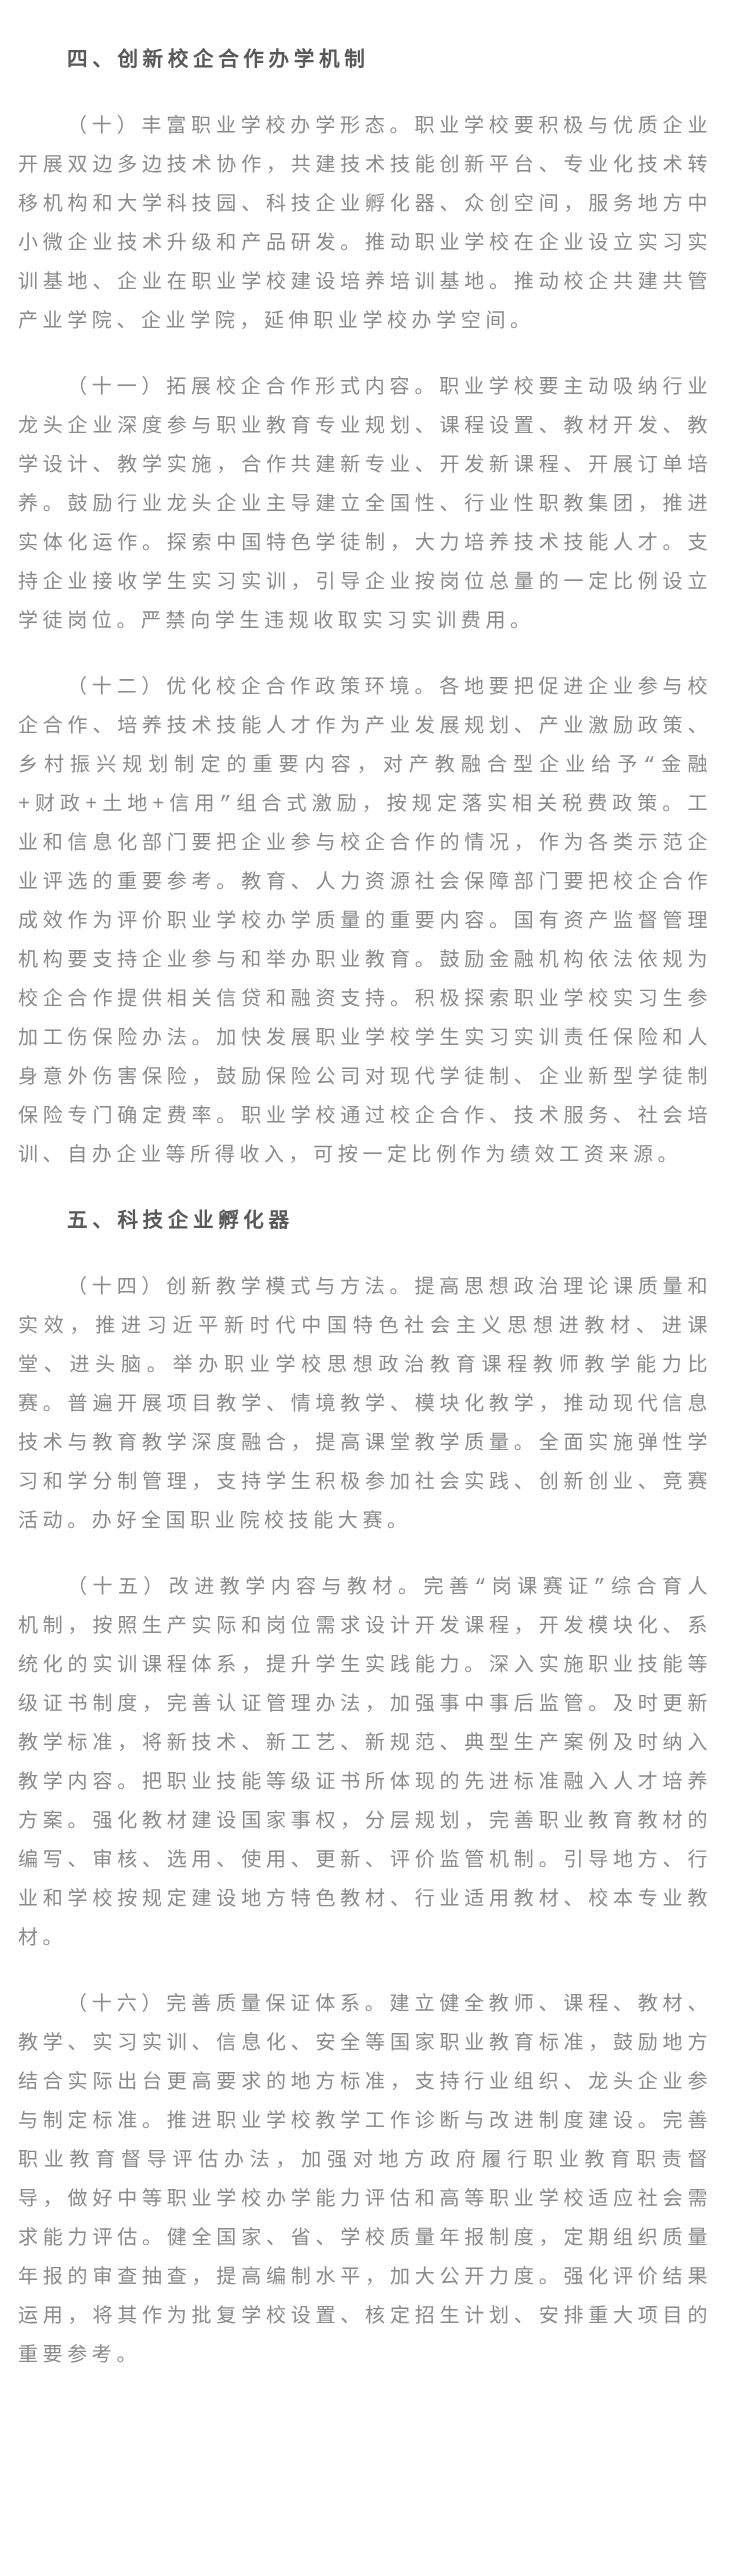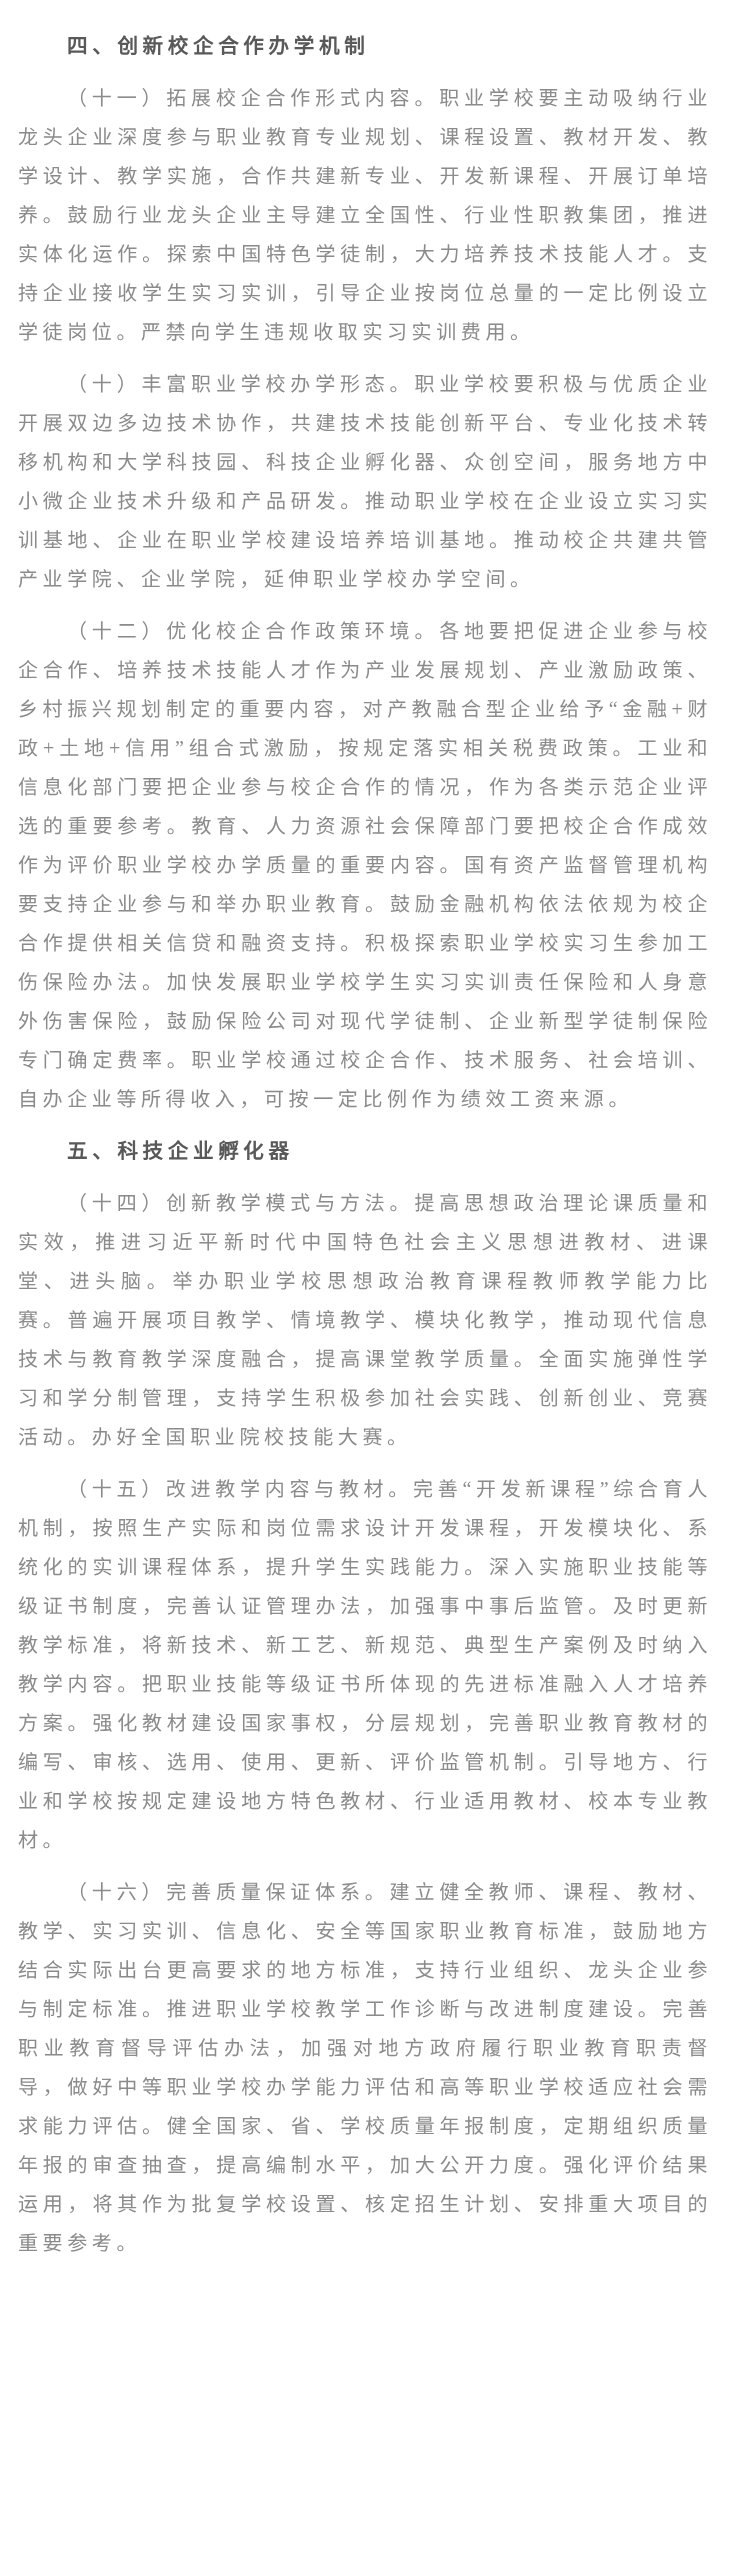--- a/index.html
+++ b/index.html
@@ -11,48 +11,49 @@
   .doc {
     box-sizing: border-box;
     width: 742px;
     min-height: 2697px;
     padding: 14.4px 30px 24px 18px;
     background: #ffffff;
     font-family: "Liberation Serif", "DejaVu Serif", serif;
   }
   .doc .paragraph,
   .doc .heading {
-    margin: 13px 0 0 0;
+    margin: 27px 0 0 0;
     font-size: 20px;
     line-height: 39px;
     letter-spacing: 4.6px;
     text-align: justify;
     text-indent: 49px;
+    font-family: Liberation Mono, monospace;
   }
   .doc > *:first-child {
     margin-top: 0;
   }
   .doc .paragraph {
     color: #8b8b8b;
     font-weight: normal;
   }
   .doc .heading {
     color: #595959;
     font-weight: bold;
     font-size: 20.6px;
   }
 </style>
 </head>
 <body>
 
 <main class="doc" style="background: rgb(255, 255, 255);">
   <div id="sections">
       <h2 class="heading" style="color: rgb(89, 89, 89);">四、创新校企合作办学机制</h2>
+      <p class="paragraph" style="color: rgb(139, 139, 139);">（十）丰富职业学校办学形态。职业学校要积极与优质企业开展双边多边技术协作，共建技术技能创新平台、专业化技术转移机构和大学科技园、科技企业孵化器、众创空间，服务地方中小微企业技术升级和产品研发。推动职业学校在企业设立实习实训基地、企业在职业学校建设培养培训基地。推动校企共建共管产业学院、企业学院，延伸职业学校办学空间。</p>
       <p class="paragraph" style="color: rgb(139, 139, 139);">（十一）拓展校企合作形式内容。职业学校要主动吸纳行业龙头企业深度参与职业教育专业规划、课程设置、教材开发、教学设计、教学实施，合作共建新专业、开发新课程、开展订单培养。鼓励行业龙头企业主导建立全国性、行业性职教集团，推进实体化运作。探索中国特色学徒制，大力培养技术技能人才。支持企业接收学生实习实训，引导企业按岗位总量的一定比例设立学徒岗位。严禁向学生违规收取实习实训费用。</p>
-      <p class="paragraph" style="color: rgb(139, 139, 139);">（十）丰富职业学校办学形态。职业学校要积极与优质企业开展双边多边技术协作，共建技术技能创新平台、专业化技术转移机构和大学科技园、科技企业孵化器、众创空间，服务地方中小微企业技术升级和产品研发。推动职业学校在企业设立实习实训基地、企业在职业学校建设培养培训基地。推动校企共建共管产业学院、企业学院，延伸职业学校办学空间。</p>
       <p class="paragraph" style="color: rgb(139, 139, 139);">（十二）优化校企合作政策环境。各地要把促进企业参与校企合作、培养技术技能人才作为产业发展规划、产业激励政策、乡村振兴规划制定的重要内容，对产教融合型企业给予“金融+财政+土地+信用”组合式激励，按规定落实相关税费政策。工业和信息化部门要把企业参与校企合作的情况，作为各类示范企业评选的重要参考。教育、人力资源社会保障部门要把校企合作成效作为评价职业学校办学质量的重要内容。国有资产监督管理机构要支持企业参与和举办职业教育。鼓励金融机构依法依规为校企合作提供相关信贷和融资支持。积极探索职业学校实习生参加工伤保险办法。加快发展职业学校学生实习实训责任保险和人身意外伤害保险，鼓励保险公司对现代学徒制、企业新型学徒制保险专门确定费率。职业学校通过校企合作、技术服务、社会培训、自办企业等所得收入，可按一定比例作为绩效工资来源。</p>
       <h2 class="heading" style="color: rgb(89, 89, 89);">五、科技企业孵化器</h2>
       <p class="paragraph" style="color: rgb(139, 139, 139);">（十四）创新教学模式与方法。提高思想政治理论课质量和实效，推进习近平新时代中国特色社会主义思想进教材、进课堂、进头脑。举办职业学校思想政治教育课程教师教学能力比赛。普遍开展项目教学、情境教学、模块化教学，推动现代信息技术与教育教学深度融合，提高课堂教学质量。全面实施弹性学习和学分制管理，支持学生积极参加社会实践、创新创业、竞赛活动。办好全国职业院校技能大赛。</p>
-      <p class="paragraph" style="color: rgb(139, 139, 139);">（十五）改进教学内容与教材。完善“开发新课程”综合育人机制，按照生产实际和岗位需求设计开发课程，开发模块化、系统化的实训课程体系，提升学生实践能力。深入实施职业技能等级证书制度，完善认证管理办法，加强事中事后监管。及时更新教学标准，将新技术、新工艺、新规范、典型生产案例及时纳入教学内容。把职业技能等级证书所体现的先进标准融入人才培养方案。强化教材建设国家事权，分层规划，完善职业教育教材的编写、审核、选用、使用、更新、评价监管机制。引导地方、行业和学校按规定建设地方特色教材、行业适用教材、校本专业教材。</p>
+      <p class="paragraph" style="color: rgb(139, 139, 139);">（十五）改进教学内容与教材。完善“岗课赛证”综合育人机制，按照生产实际和岗位需求设计开发课程，开发模块化、系统化的实训课程体系，提升学生实践能力。深入实施职业技能等级证书制度，完善认证管理办法，加强事中事后监管。及时更新教学标准，将新技术、新工艺、新规范、典型生产案例及时纳入教学内容。把职业技能等级证书所体现的先进标准融入人才培养方案。强化教材建设国家事权，分层规划，完善职业教育教材的编写、审核、选用、使用、更新、评价监管机制。引导地方、行业和学校按规定建设地方特色教材、行业适用教材、校本专业教材。</p>
       <p class="paragraph" style="color: rgb(139, 139, 139);">（十六）完善质量保证体系。建立健全教师、课程、教材、教学、实习实训、信息化、安全等国家职业教育标准，鼓励地方结合实际出台更高要求的地方标准，支持行业组织、龙头企业参与制定标准。推进职业学校教学工作诊断与改进制度建设。完善职业教育督导评估办法，加强对地方政府履行职业教育职责督导，做好中等职业学校办学能力评估和高等职业学校适应社会需求能力评估。健全国家、省、学校质量年报制度，定期组织质量年报的审查抽查，提高编制水平，加大公开力度。强化评价结果运用，将其作为批复学校设置、核定招生计划、安排重大项目的重要参考。</p>
     </div>
 </main>
 
 
 </body></html>

